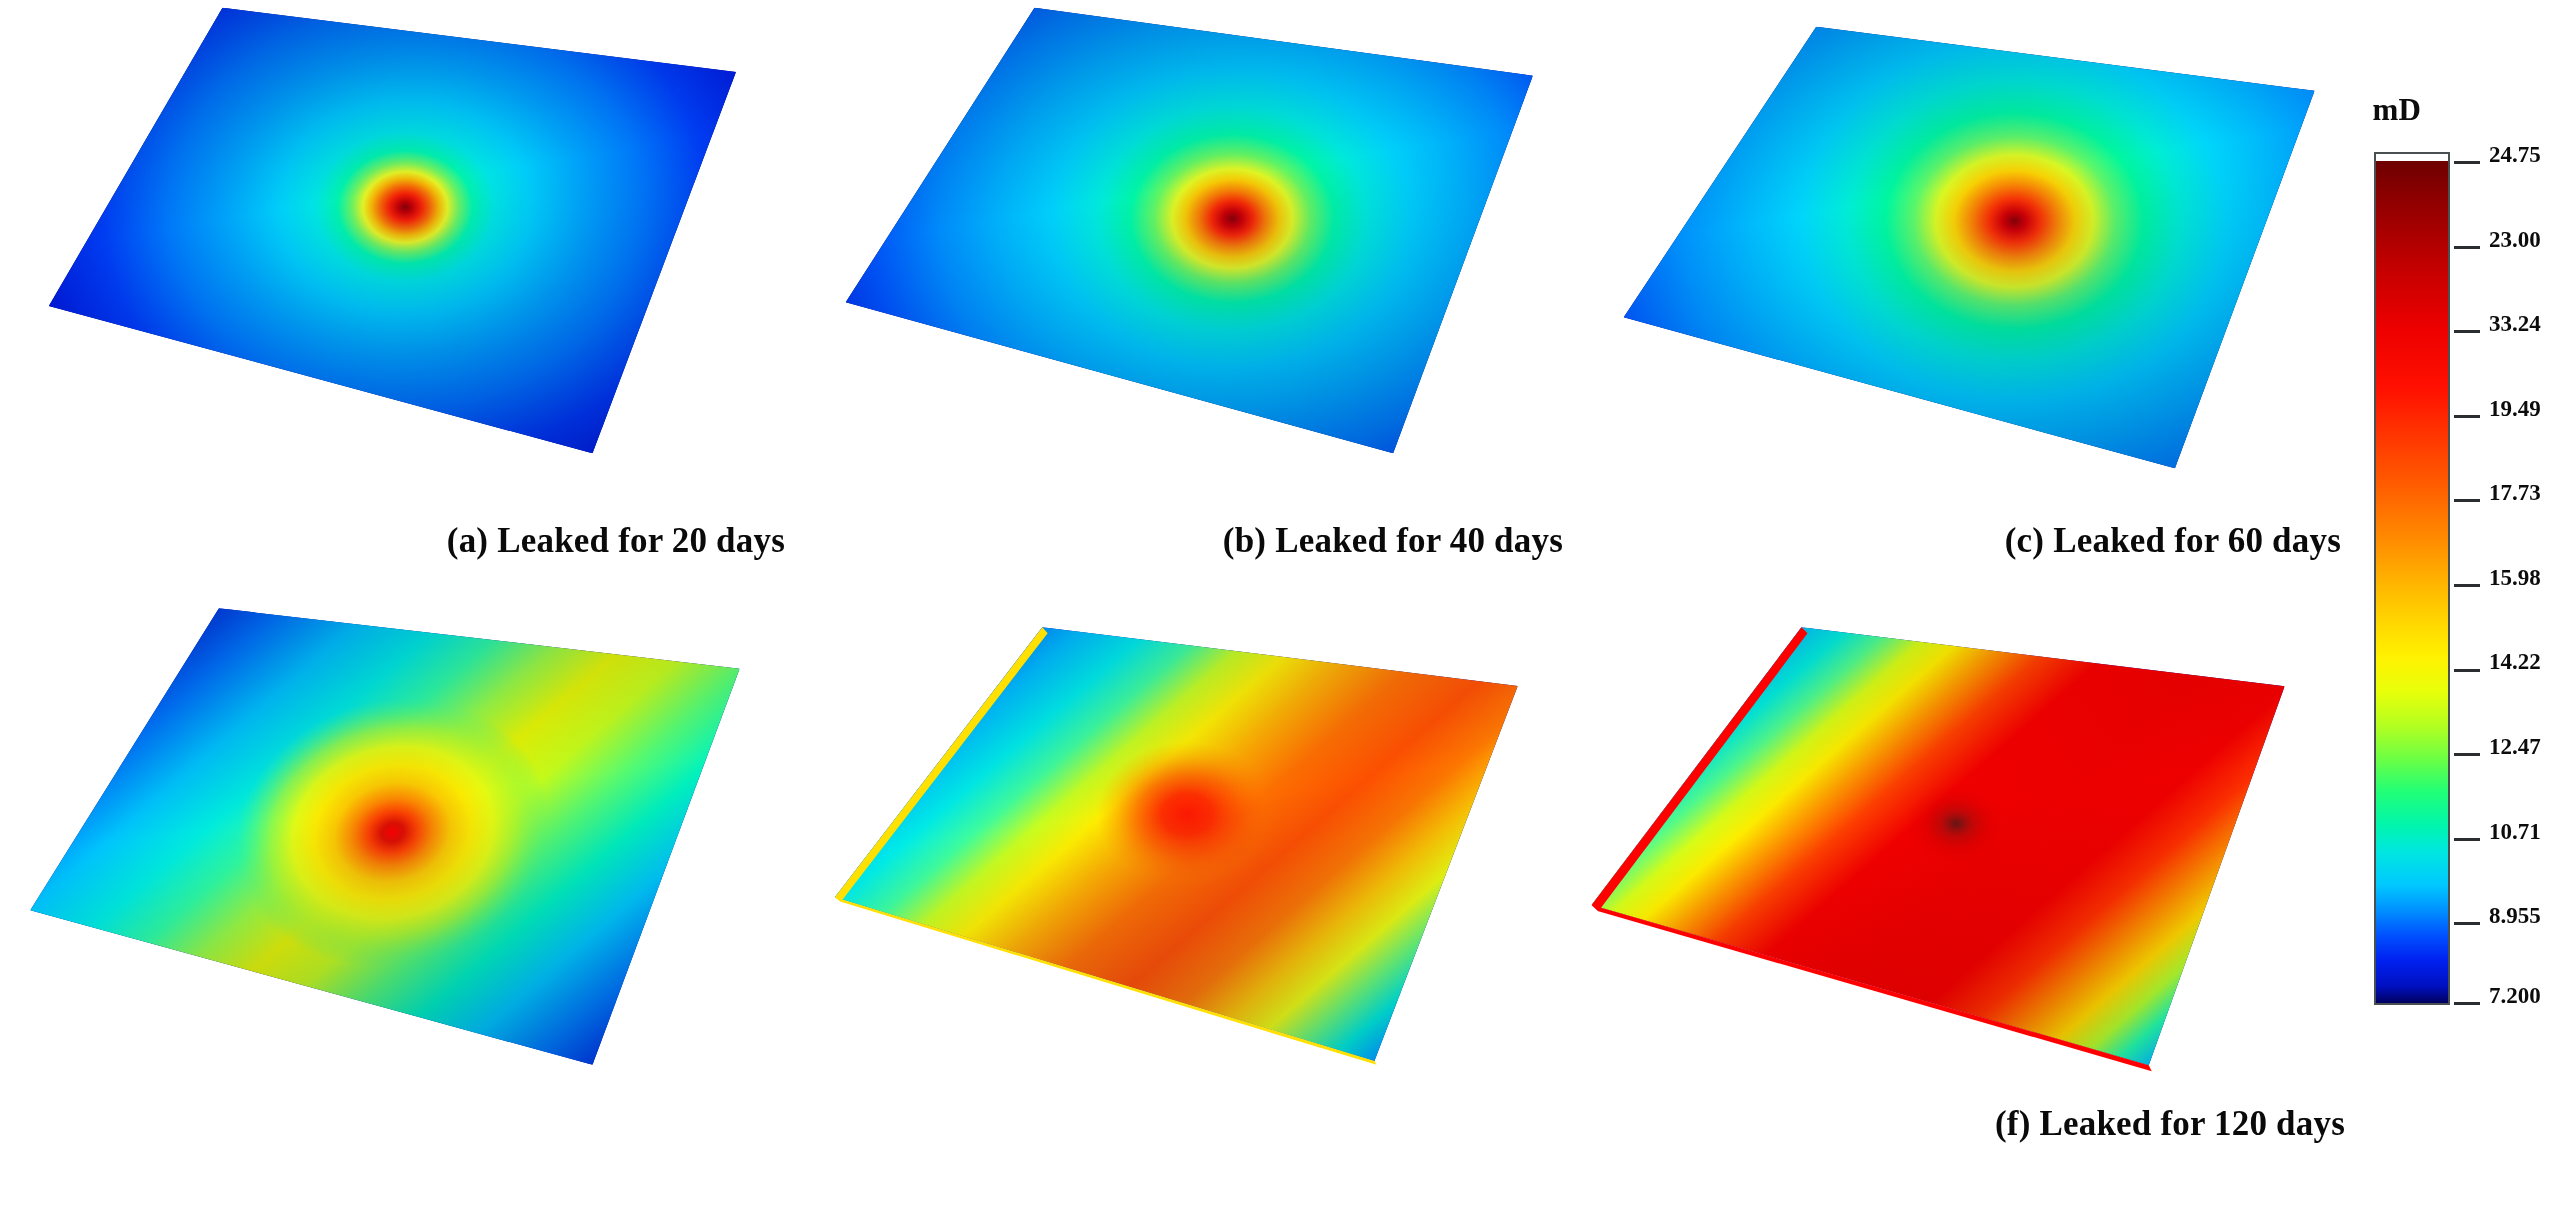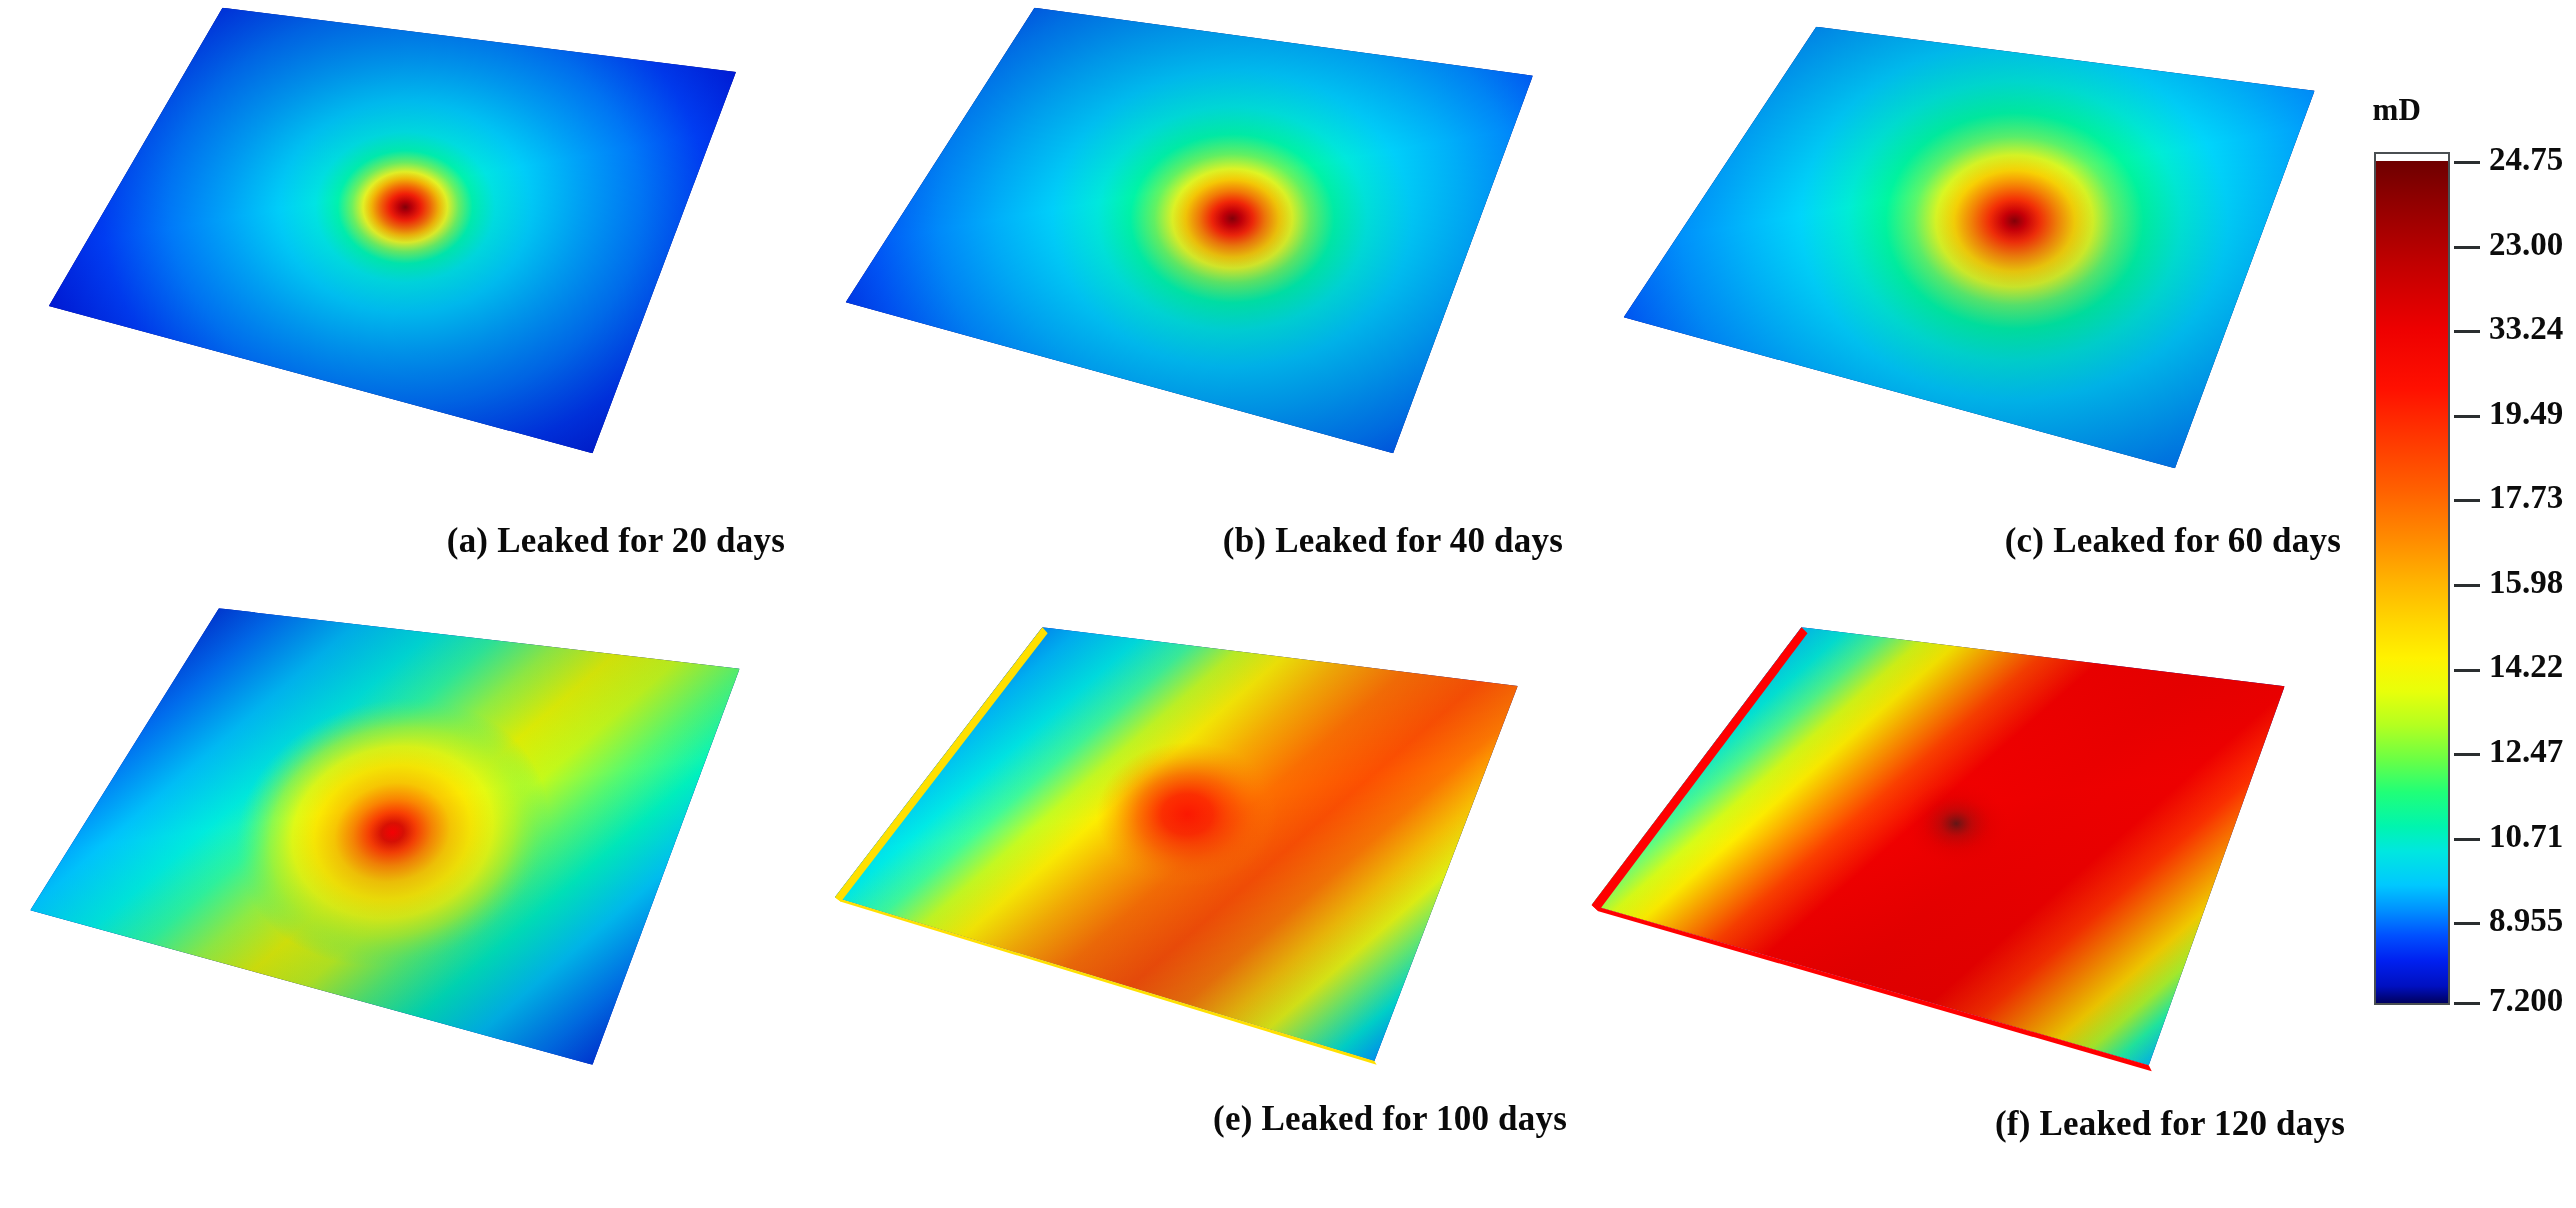--- a/index.html
+++ b/index.html
@@ -65,21 +65,21 @@
       #0090ff 89%,
       #0050ff 92%,
       #0020f0 95%,
       #0010c0 98%,
       #000060 100%);
   }
   .cb-tick{position:absolute;left:80px;width:26px;height:3px;background:#2a2e30;}
   .cb-label{
     position:absolute;left:115px;
     font-family:"Liberation Serif",serif;
-    font-weight:700;font-size:33px;color:#0c0c0c;
+    font-weight:700;font-size:23px;color:#0c0c0c;
     white-space:nowrap;line-height:1;
   }
 </style>
 </head>
 <body>
 
 <div class="figure">
 
   <div class="panel" style="left:30px;top:0px;width:755px;height:589px;">
     <svg class="panel-surface" width="755" height="529" viewBox="0 0 1000 700">
@@ -290,21 +290,20 @@
       </defs>
       <g clip-path="url(#clipE)">
         <rect x="0" y="0" width="1000" height="660" fill="#0010a0"></rect>
         <rect x="0" y="0" width="1000" height="660" fill="url(#bandE)"></rect>
         <ellipse cx="497" cy="288" rx="120" ry="96" fill="url(#plumeE)"></ellipse>
         <rect x="0" y="0" width="1000" height="660" fill="url(#shadeE)"></rect>
       </g>
       <polygon points="30,398 305,40 312,48 38,404" fill="#ffe000"></polygon>
       <polygon points="30,398 38,404 748,620 745,615" fill="#ffe000"></polygon>
     </svg>
-    <div class="panel-caption" style="top:502px;">(e) Leaked for 100 days</div>
   </div>
 
   <div class="panel" style="left:1575px;top:597px;width:770px;height:597px;">
     <svg class="panel-surface" width="770" height="506" viewBox="0 0 1020 670">
       <defs>
         <clipPath id="clipF">
             <polygon points="300,40 940,118 760,620 22,408"></polygon>
           </clipPath>
         <linearGradient id="bandF" x1="0.05" y1="0.10" x2="0.96" y2="0.78">
           <stop offset="0.000" stop-color="#0014a8"></stop>

